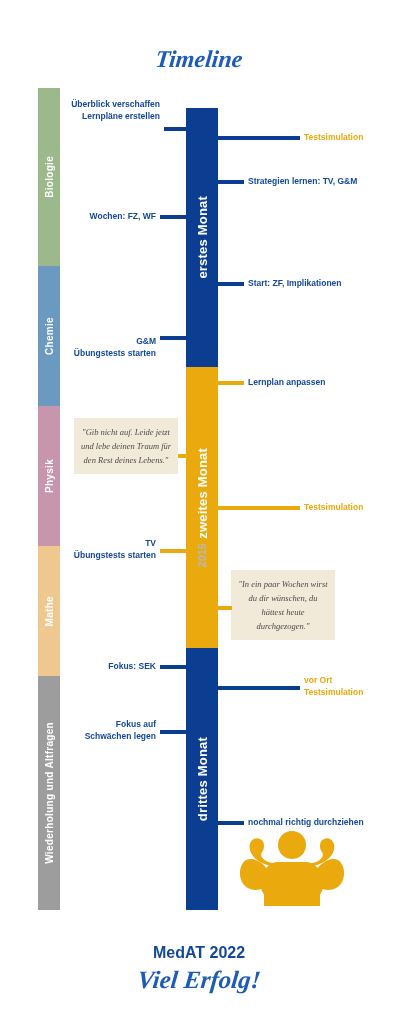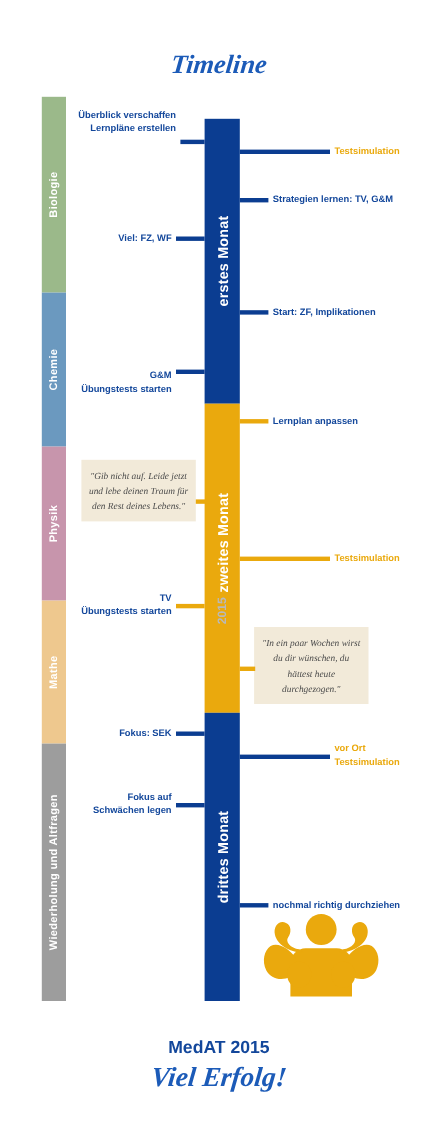--- a/index.html
+++ b/index.html
@@ -162,21 +162,21 @@
 
   <div id="overlay">
       <div class="conn" style="top: 127px; background: rgb(11, 61, 145); width: 22px; left: 164px;"></div>
       <div class="lbl left blue" style="top: 98px; right: 238px; width: 120px;">Überblick verschaffen
 Lernpläne erstellen</div>
       <div class="conn" style="top: 136px; background: rgb(11, 61, 145); width: 82px; left: 218px;"></div>
       <div class="lbl right gold" style="top: 131px; left: 304px; width: 160px;">Testsimulation</div>
       <div class="conn" style="top: 180px; background: rgb(11, 61, 145); width: 26px; left: 218px;"></div>
       <div class="lbl right blue" style="top: 175px; left: 248px; width: 160px;">Strategien lernen: TV, G&amp;M</div>
       <div class="conn" style="top: 215px; background: rgb(11, 61, 145); width: 26px; left: 160px;"></div>
-      <div class="lbl left blue" style="top: 210px; right: 242px; width: 120px;">Viel: FZ, WF</div>
+      <div class="lbl left blue" style="top: 210px; right: 242px; width: 120px;">Wochen: FZ, WF</div>
       <div class="conn" style="top: 282px; background: rgb(11, 61, 145); width: 26px; left: 218px;"></div>
       <div class="lbl right blue" style="top: 277px; left: 248px; width: 160px;">Start: ZF, Implikationen</div>
       <div class="conn" style="top: 336px; background: rgb(11, 61, 145); width: 26px; left: 160px;"></div>
       <div class="lbl left blue" style="top: 335px; right: 242px; width: 120px;">G&amp;M
 Übungstests starten</div>
       <div class="conn" style="top: 381px; background: rgb(234, 169, 13); width: 26px; left: 218px;"></div>
       <div class="lbl right blue" style="top: 376px; left: 248px; width: 160px;">Lernplan anpassen</div>
       <div class="conn" style="top: 506px; background: rgb(234, 169, 13); width: 82px; left: 218px;"></div>
       <div class="lbl right gold" style="top: 501px; left: 304px; width: 160px;">Testsimulation</div>
       <div class="conn" style="top: 549px; background: rgb(234, 169, 13); width: 26px; left: 160px;"></div>
@@ -202,16 +202,16 @@
     <circle cx="54" cy="15" r="14" fill="#eaa90d"></circle>
     <path d="M40 32 h28 a14 14 0 0 1 14 14 v30 h-56 v-30 a14 14 0 0 1 14 -14 z" fill="#eaa90d"></path>
     <path d="M38 36 C24 36 14 28 12 20 C10 12 16 6 22 9 C27 11 27 18 24 22 C21 26 26 32 34 33 Z" fill="#eaa90d"></path>
     <path d="M70 36 C84 36 94 28 96 20 C98 12 92 6 86 9 C81 11 81 18 84 22 C87 26 82 32 74 33 Z" fill="#eaa90d"></path>
     <path d="M8 30 C2 34 0 44 4 52 C8 60 18 62 26 58 C32 55 34 46 30 40 C26 34 16 26 8 30 Z" fill="#eaa90d"></path>
     <path d="M100 30 C106 34 108 44 104 52 C100 60 90 62 82 58 C76 55 74 46 78 40 C82 34 92 26 100 30 Z" fill="#eaa90d"></path>
     <ellipse cx="34" cy="56" rx="11" ry="12" fill="#eaa90d"></ellipse>
     <ellipse cx="74" cy="56" rx="11" ry="12" fill="#eaa90d"></ellipse>
   </svg>
 
-  <div class="ftr-title">MedAT 2015</div>
+  <div class="ftr-title">MedAT 2022</div>
   <div class="ftr-sub">Viel Erfolg!</div>
 
 </div>
 
 </body></html>

